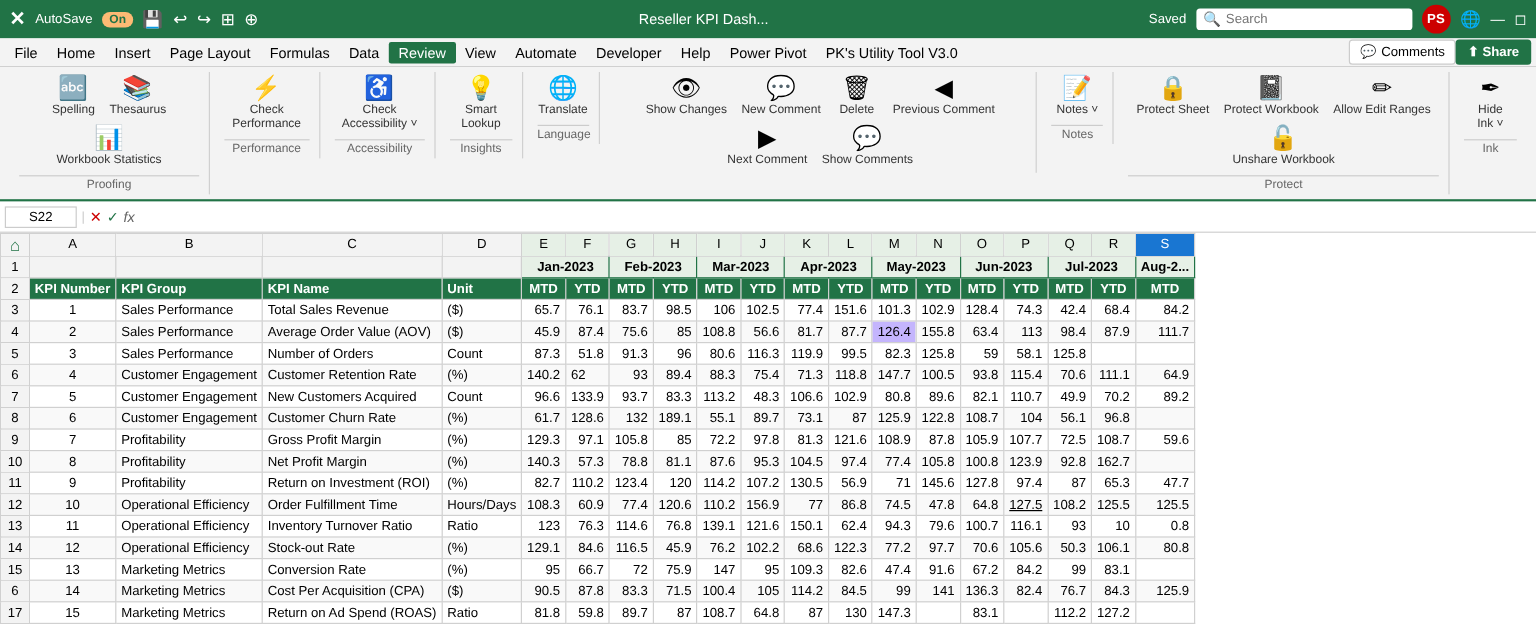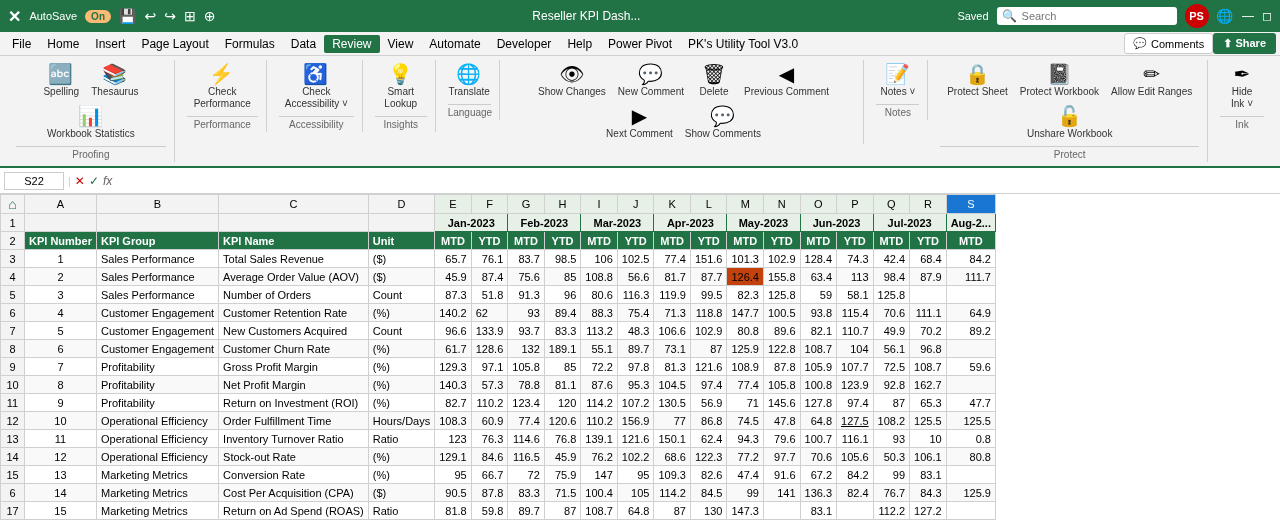--- a/index.html
+++ b/index.html
@@ -381,21 +381,21 @@
           <td style="background: rgb(249, 249, 249);">Average Order Value (AOV)</td>
           <td style="background: rgb(249, 249, 249);">($)</td>
           <td style="background: rgb(249, 249, 249); text-align: right;">45.9</td>
           <td style="background: rgb(249, 249, 249); text-align: right;">87.4</td>
           <td style="background: rgb(249, 249, 249); text-align: right;">75.6</td>
           <td style="background: rgb(249, 249, 249); text-align: right;">85</td>
           <td style="background: rgb(249, 249, 249); text-align: right;">108.8</td>
           <td style="background: rgb(249, 249, 249); text-align: right;">56.6</td>
           <td style="background: rgb(249, 249, 249); text-align: right;">81.7</td>
           <td style="background: rgb(249, 249, 249); text-align: right;">87.7</td>
-          <td style="background: #c2410c; text-align: right;">126.4</td>
+          <td style="background: #c4b5fd; text-align: right;">126.4</td>
           <td style="background: rgb(249, 249, 249); text-align: right;">155.8</td>
           <td style="background: rgb(249, 249, 249); text-align: right;">63.4</td>
           <td style="background: rgb(249, 249, 249); text-align: right;">113</td>
           <td style="background: rgb(249, 249, 249); text-align: right;">98.4</td>
           <td style="background: rgb(249, 249, 249); text-align: right;">87.9</td>
           <td style="background: rgb(249, 249, 249); text-align: right;">111.7</td>
         </tr>
         <tr>
           <td class="row-header">5</td>
           <td style="background: rgb(255, 255, 255); text-align: center;">3</td>

